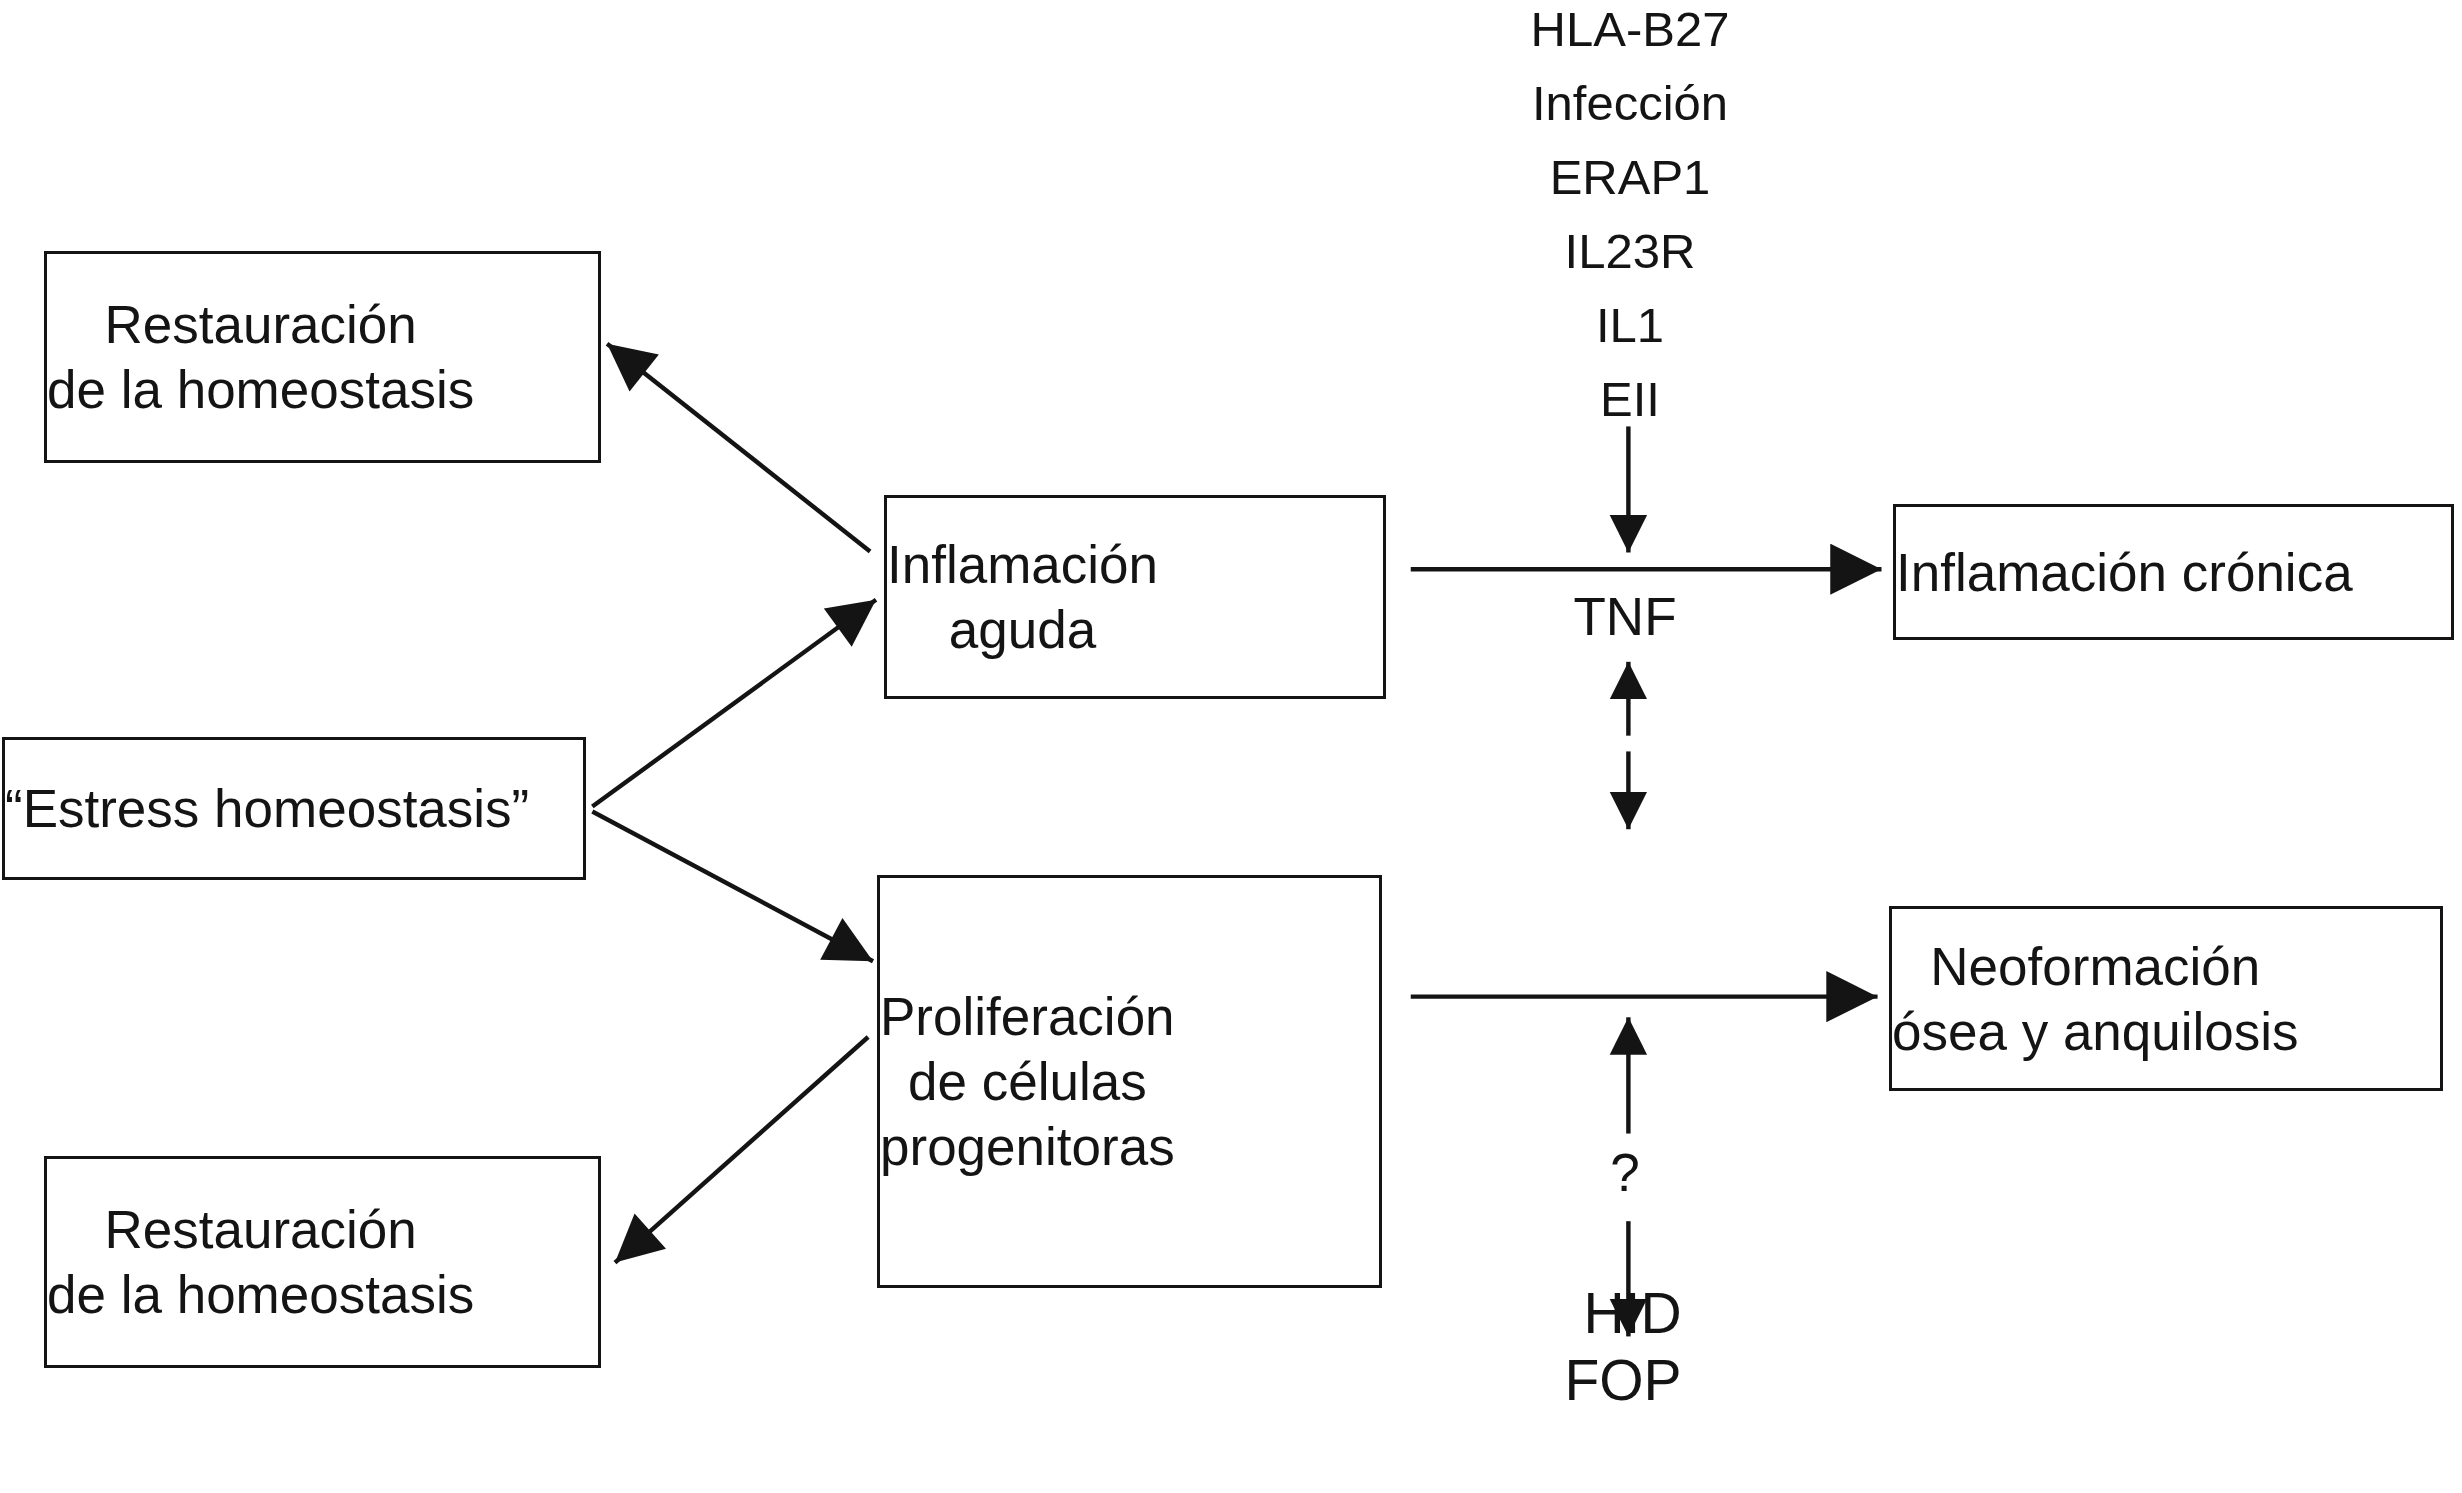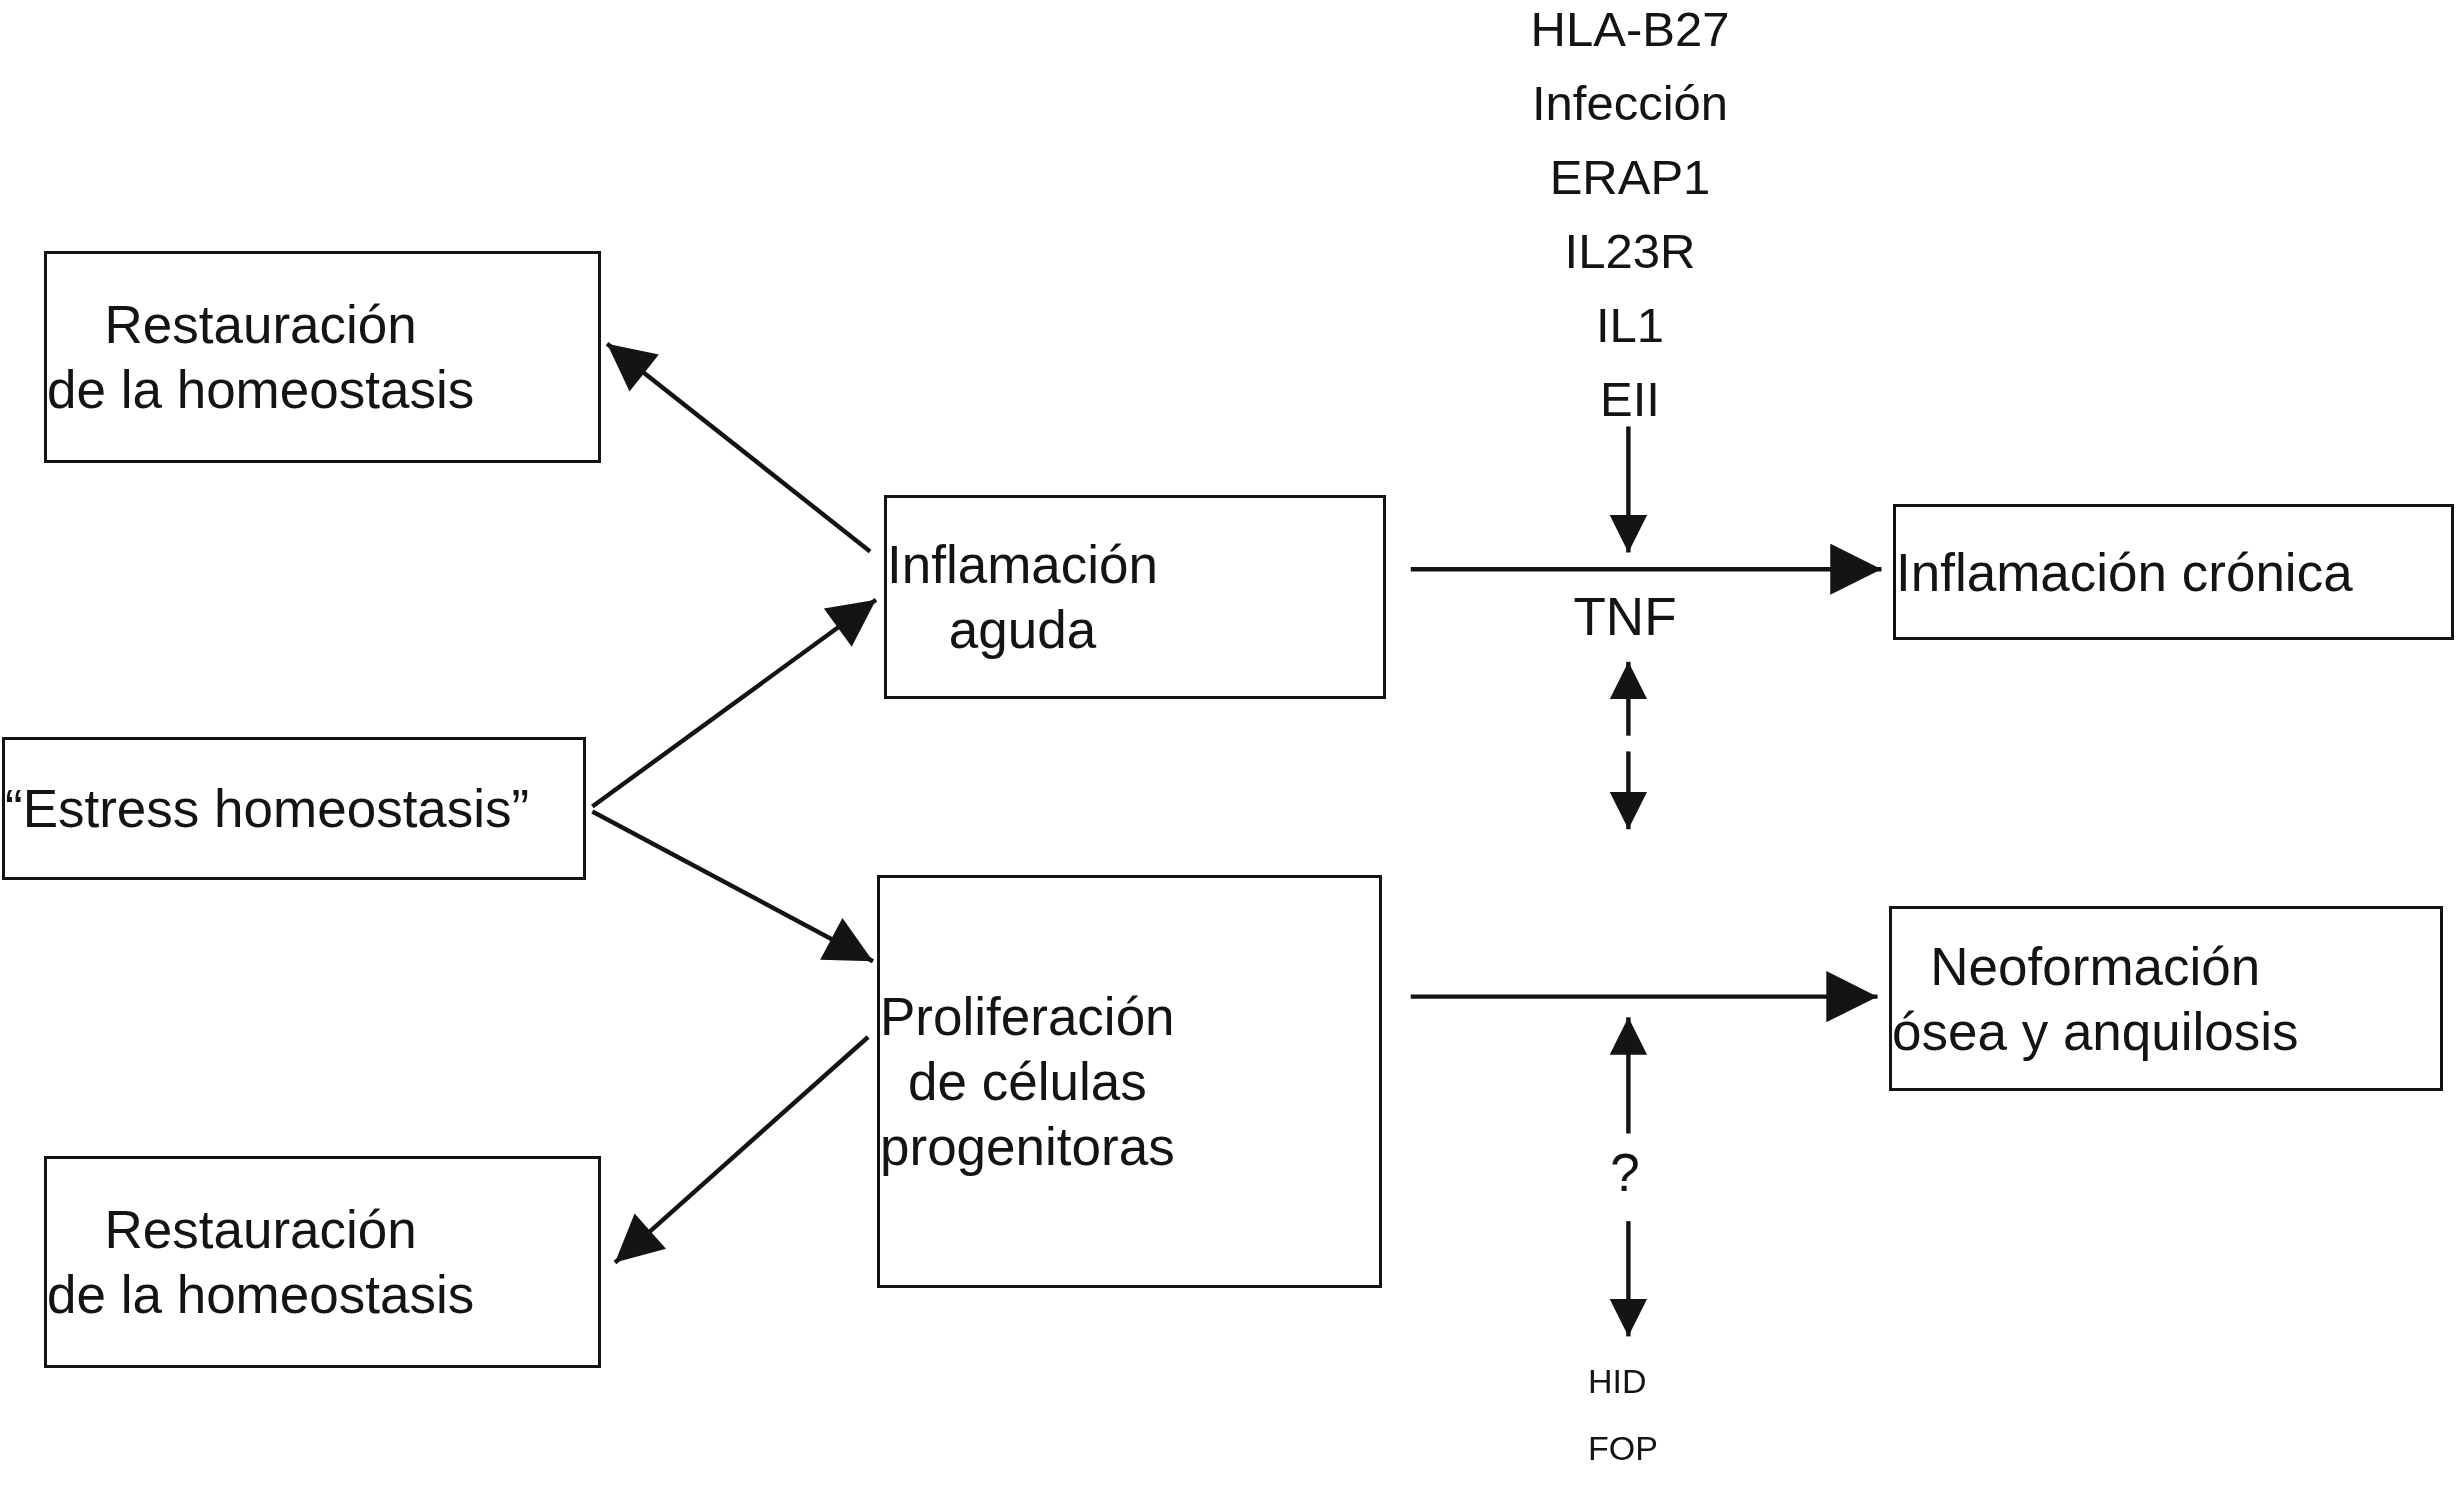--- a/index.html
+++ b/index.html
@@ -27,21 +27,21 @@
   }
   .box-label {
     white-space: pre-line;
     font-size: 53px;
     line-height: 65px;
     color: #141414;
   }
   .label {
     position: absolute;
     transform: translateX(-50%);
-    text-align: left;
+    text-align: right;
     white-space: pre-line;
     color: #141414;
   }
   .factor-stack {
     position: absolute;
     transform: translateX(-50%);
     text-align: center;
     font-size: 49px;
     line-height: 74px;
     color: #141414;
@@ -136,17 +136,17 @@
   <div class="box" style="left:44px; top:1156px; width:557px; height:212px;">
     <span class="box-label">Restauración
 de la homeostasis</span>
   </div>
 
   <div class="label" style="left:1625px; top:587px; font-size:53px; line-height:59px;">TNF</div>
 
 
   <div class="label" style="left:1625px; top:1143px; font-size:53px; line-height:59px;">?</div>
 
-  <div class="label" style="left:1623px; top:1348px; font-size:34px; line-height:67px;">HID
+  <div class="label" style="left:1623px; top:1280px; font-size:57px; line-height:67px;">HID
 FOP</div>
 
 </div>
 
 
 </body></html>

